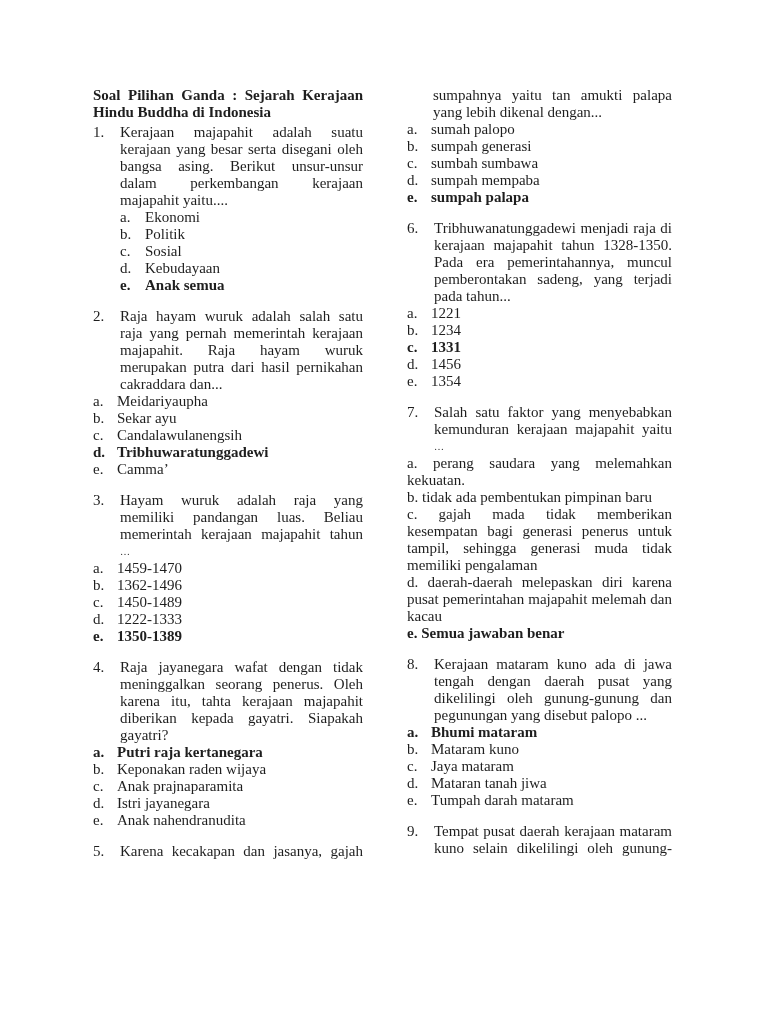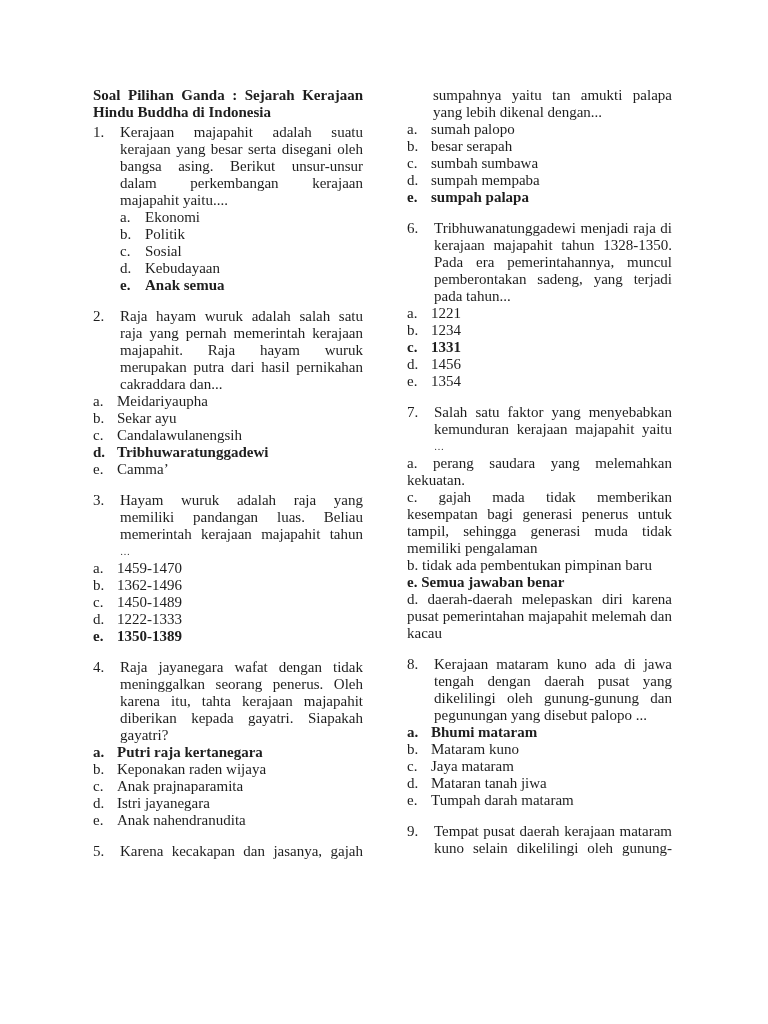--- a/index.html
+++ b/index.html
@@ -84,41 +84,41 @@
         <div class="opt margin"><span class="letter">e.</span> <span class="otext">Anak nahendranudita</span></div>
       </div>
       <div class="block question">
         <p class="qtext numbered jlast"><span class="qnum">5.</span><span>Karena kecakapan dan jasanya, gajah mada menjabat sebagai patih amangkhubumi majapahit dengan menggantikan arya tadah.Ketika upaca pelantikan, gajah mada mengucapkan</span></p>
       </div>
     </div>
   <div class="col col-right">
       <div class="block continuation">
         <p class="qtext cont"><span>sumpahnya yaitu tan amukti palapa yang lebih dikenal dengan...</span></p>
         <div class="opt margin"><span class="letter">a.</span> <span class="otext">sumah palopo</span></div>
-        <div class="opt margin"><span class="letter">b.</span> <span class="otext">besar serapah</span></div>
+        <div class="opt margin"><span class="letter">b.</span> <span class="otext">sumpah generasi</span></div>
         <div class="opt margin"><span class="letter">c.</span> <span class="otext">sumbah sumbawa</span></div>
         <div class="opt margin"><span class="letter">d.</span> <span class="otext">sumpah mempaba</span></div>
         <div class="opt margin bold"><span class="letter">e.</span> <span class="otext">sumpah palapa</span></div>
       </div>
       <div class="block question">
         <p class="qtext numbered"><span class="qnum">6.</span><span>Tribhuwanatunggadewi menjadi raja di kerajaan majapahit tahun 1328-1350. Pada era pemerintahannya, muncul pemberontakan sadeng, yang terjadi pada tahun...</span></p>
         <div class="opt margin"><span class="letter">a.</span> <span class="otext">1221</span></div>
         <div class="opt margin"><span class="letter">b.</span> <span class="otext">1234</span></div>
         <div class="opt margin bold"><span class="letter">c.</span> <span class="otext">1331</span></div>
         <div class="opt margin"><span class="letter">d.</span> <span class="otext">1456</span></div>
         <div class="opt margin"><span class="letter">e.</span> <span class="otext">1354</span></div>
       </div>
       <div class="block question">
         <p class="qtext numbered jlast"><span class="qnum">7.</span><span>Salah satu faktor yang menyebabkan kemunduran kerajaan majapahit yaitu</span></p>
         <div class="ellipsis-line">…</div>
         <div class="opt flow"><span class="letter">a.</span> <span class="otext">perang saudara yang melemahkan kekuatan.</span></div>
+        <div class="opt flow"><span class="letter">b.</span> <span class="otext">tidak ada pembentukan pimpinan baru</span></div>
         <div class="opt flow"><span class="letter">c.</span> <span class="otext">gajah mada tidak memberikan kesempatan bagi generasi penerus untuk tampil, sehingga generasi muda tidak memiliki pengalaman</span></div>
-        <div class="opt flow"><span class="letter">b.</span> <span class="otext">tidak ada pembentukan pimpinan baru</span></div>
+        <div class="opt flow"><span class="letter">d.</span> <span class="otext">daerah-daerah melepaskan diri karena pusat pemerintahan majapahit melemah dan kacau</span></div>
         <div class="opt flow bold"><span class="letter">e.</span> <span class="otext">Semua jawaban benar</span></div>
-        <div class="opt flow"><span class="letter">d.</span> <span class="otext">daerah-daerah melepaskan diri karena pusat pemerintahan majapahit melemah dan kacau</span></div>
       </div>
       <div class="block question">
         <p class="qtext numbered"><span class="qnum">8.</span><span>Kerajaan mataram kuno ada di jawa tengah dengan daerah pusat yang dikelilingi oleh gunung-gunung dan pegunungan yang disebut palopo ...</span></p>
         <div class="opt margin bold"><span class="letter">a.</span> <span class="otext">Bhumi mataram</span></div>
         <div class="opt margin"><span class="letter">b.</span> <span class="otext">Mataram kuno</span></div>
         <div class="opt margin"><span class="letter">c.</span> <span class="otext">Jaya mataram</span></div>
         <div class="opt margin"><span class="letter">d.</span> <span class="otext">Mataran tanah jiwa</span></div>
         <div class="opt margin"><span class="letter">e.</span> <span class="otext">Tumpah darah mataram</span></div>
       </div>
       <div class="block question">

